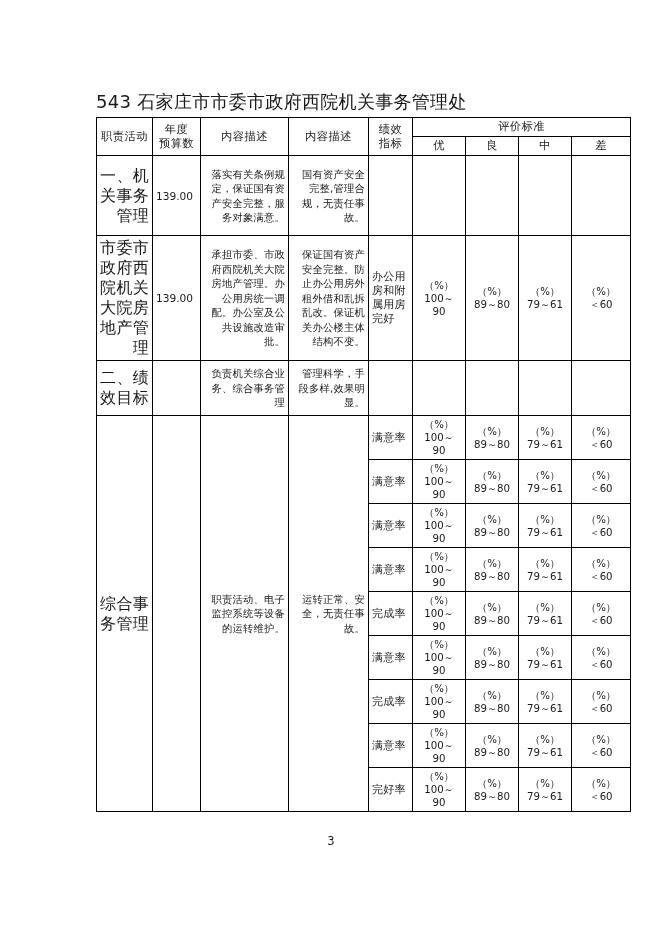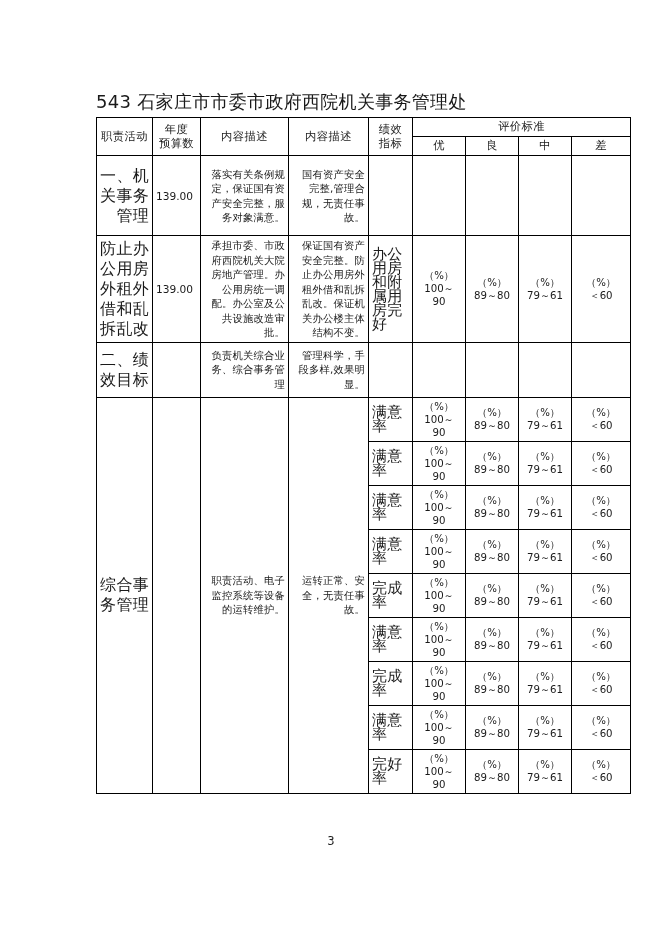--- a/index.html
+++ b/index.html
@@ -88,21 +88,21 @@
   .c-desc, .c-goal {
     text-align: right;
     font-size: 10.3px;
     line-height: 14.5px;
     letter-spacing: 0.2px;
     padding: 3px 4px;
     color: #333;
   }
   .c-index {
     text-align: left;
-    font-size: 15px;
+    font-size: 11px;
     line-height: 14px;
     letter-spacing: 0.2px;
     padding: 2px 4px;
     color: #333;
   }
   .c-std {
     text-align: center;
     font-size: 10.2px;
     line-height: 13px;
     color: #333;
@@ -182,21 +182,21 @@
         <td class="c-desc">落实有关条例规定，保证国有资产安全完整，服务对象满意。</td>
         <td class="c-goal">国有资产安全完整,管理合规，无责任事故。</td>
         <td class="c-index blank"></td>
         <td class="c-std blank"></td>
         <td class="c-std blank"></td>
         <td class="c-std blank"></td>
         <td class="c-std blank"></td>
       </tr>
 
       <tr style="height:102px;">
-        <td class="c-activity">防止办公用房外租外借和乱拆乱改</td>
+        <td class="c-activity">市委市政府西院机关大院房地产管理</td>
         <td class="c-budget">139.00</td>
         <td class="c-desc">承担市委、市政府西院机关大院房地产管理。办公用房统一调配。办公室及公共设施改造审批。</td>
         <td class="c-goal">保证国有资产安全完整。防止办公用房外租外借和乱拆乱改。保证机关办公楼主体结构不变。</td>
         <td class="c-index">办公用房和附属用房完好</td>
         <td class="c-std">（%）
 100～
 90</td>
         <td class="c-std">（%）
 89～80</td>
         <td class="c-std">（%）

